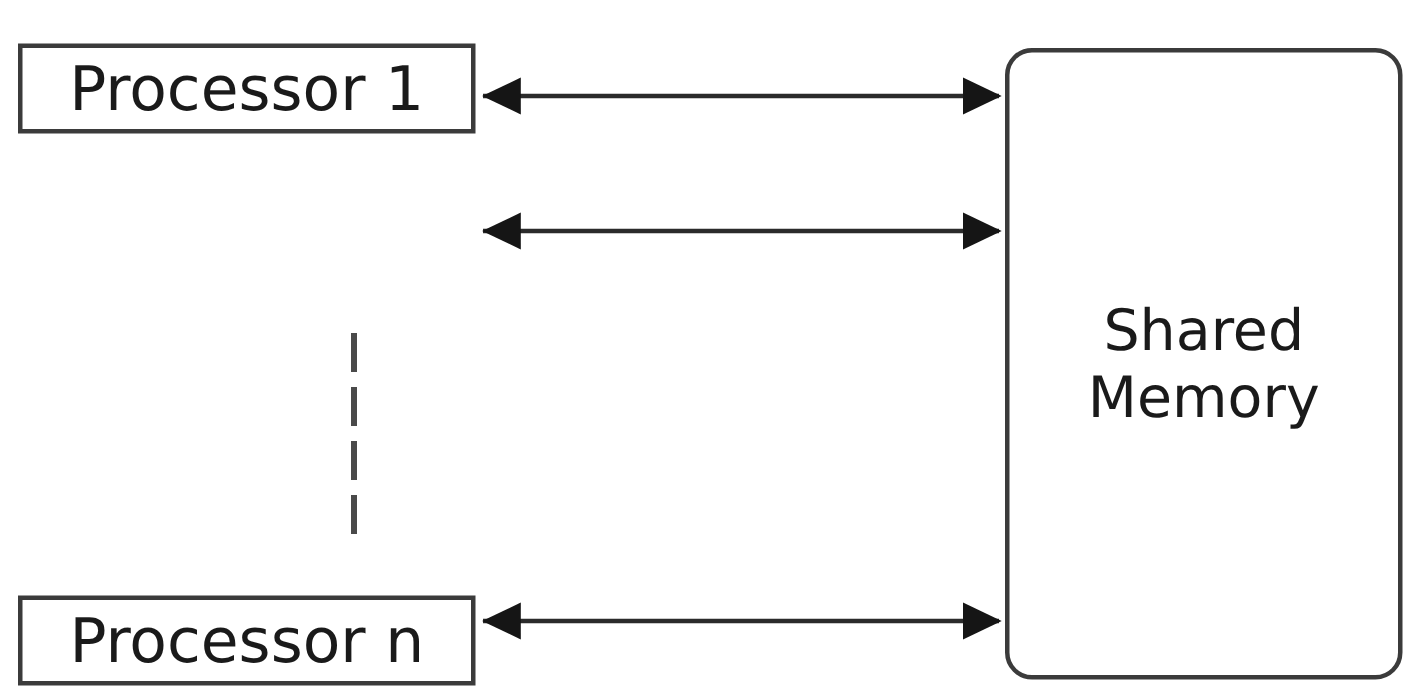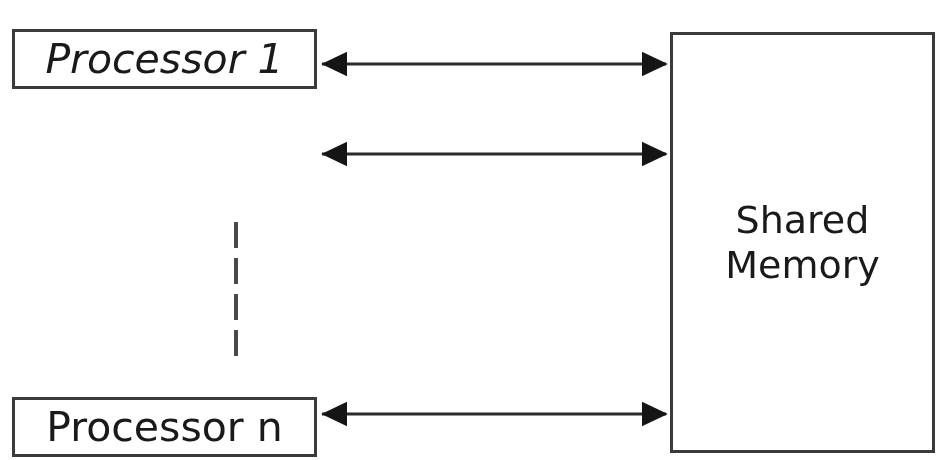--- a/index.html
+++ b/index.html
@@ -33,29 +33,30 @@
     width: 305px;
     height: 60px;
   }
   .proc-box .node-label {
     font-size: 41px;
     line-height: 1;
     font-weight: 400;
     letter-spacing: 0px;
     white-space: nowrap;
   }
-  #node-processor-1 { top: 29px; font-style: italic; }
+  #node-processor-1 { top: 29px; }
   #node-processor-2 { top: 121px; }
   #node-processor-n { top: 397px; text-align: right; }
 
   #node-shared-memory {
     left: 670px;
     top: 32px;
     width: 265px;
     height: 421px;
+    border-radius: 18px;
   }
   #node-shared-memory .node-label {
     font-size: 38px;
     line-height: 1.16;
     text-align: center;
     color: #1a1a1a;
     white-space: pre-line;
   }
 
   .link-svg {

